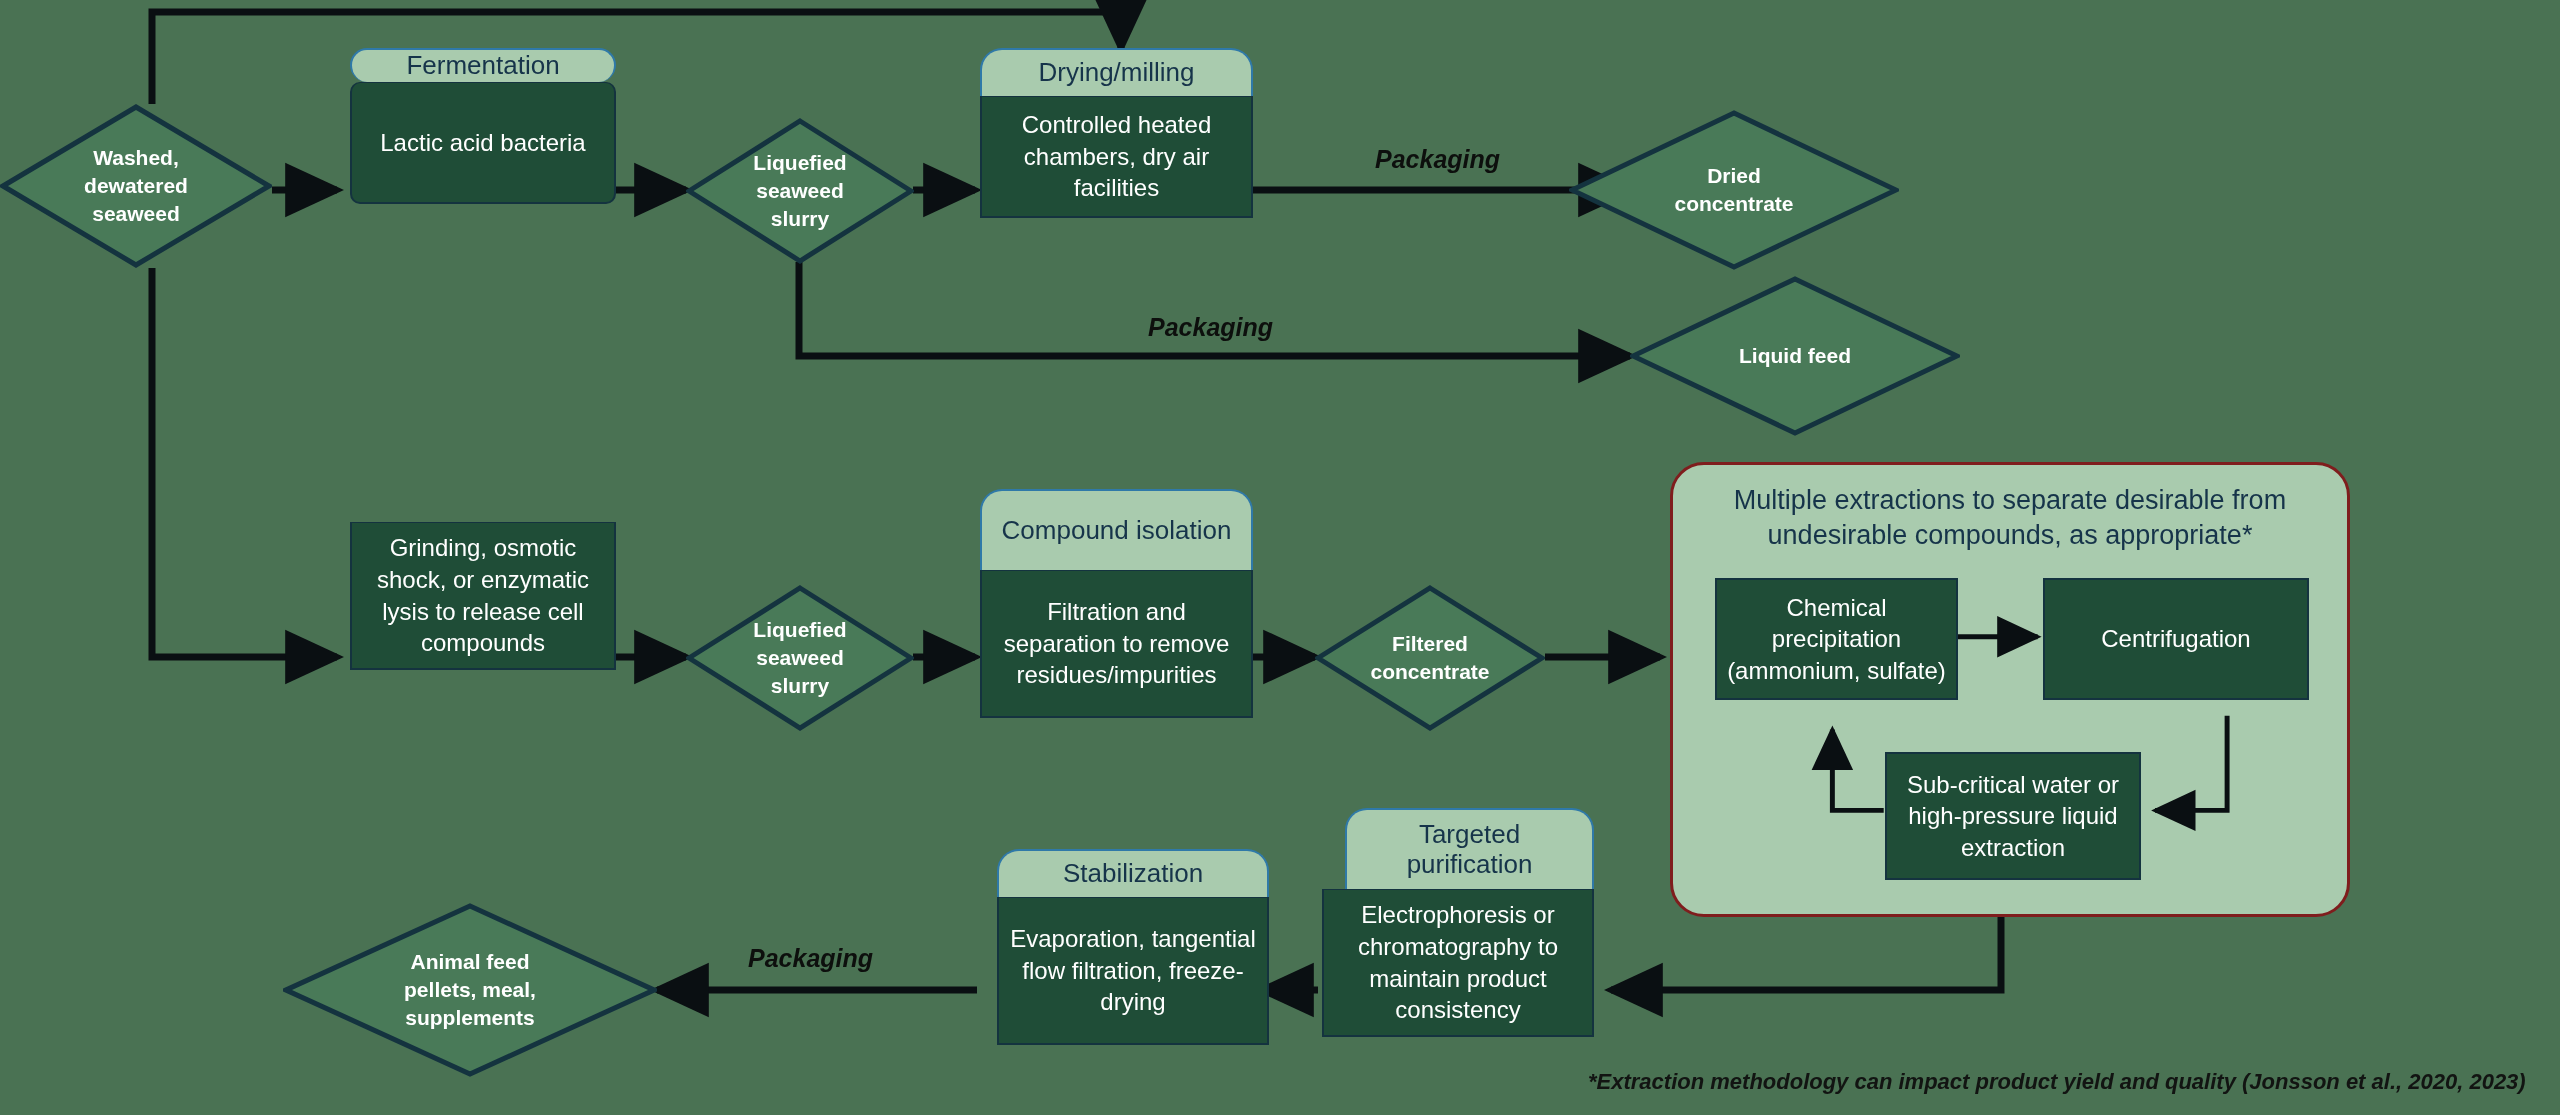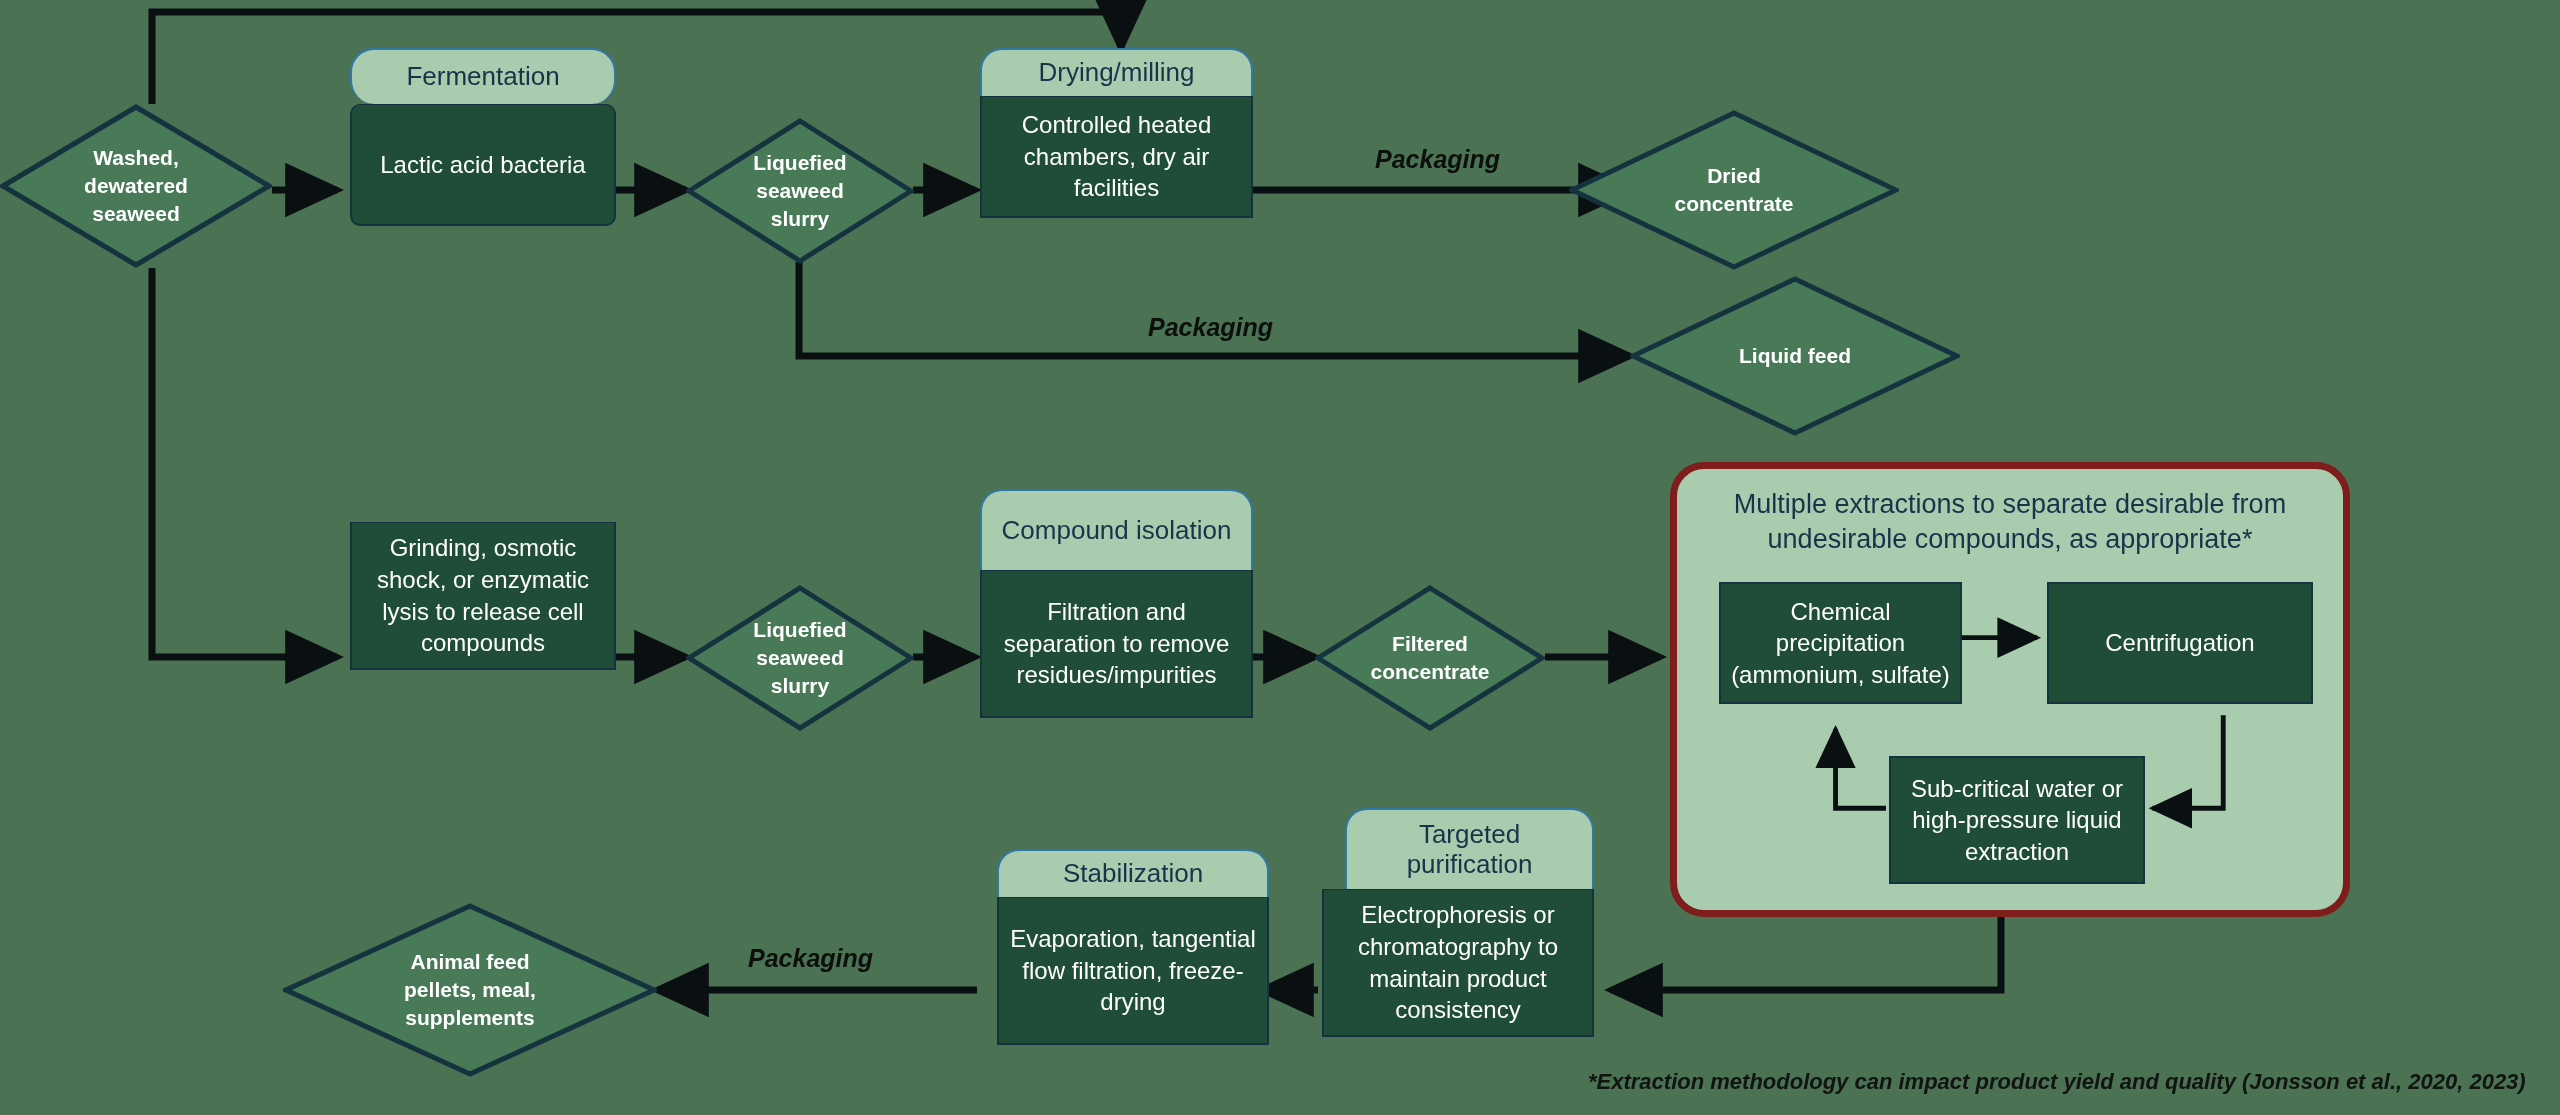--- a/index.html
+++ b/index.html
@@ -87,21 +87,21 @@
     font-size: 21px;
     line-height: 1.34;
     padding: 0 14%;
     box-sizing: border-box;
   }
   
   .group {
     position: absolute;
     box-sizing: border-box;
     background: #a9cbae;
-    border: 7px solid #7f1d1d;
+    border: 3px solid #7f1d1d;
     border-radius: 34px;
   }
   .group-title {
     position: absolute;
     left: 26px;
     right: 26px;
     top: 18px;
     color: #16344a;
     font-size: 27px;
     line-height: 1.28;
@@ -189,21 +189,21 @@
   <div class="diamond" style="left:0px; top:104px; width:272px; height:164px;">
     <svg viewBox="0 0 272 164" preserveAspectRatio="none">
       <polygon points="136,3 269,82 136,161 3,82" fill="#497a58" stroke="#14333f" stroke-width="5"></polygon>
     </svg>
     <div class="dlabel" style="white-space:pre-line;">Washed,
 dewatered
 seaweed</div>
   </div>
 
   <div class="proc" style="left:350px; top:48px; width:266px; height:122px;">
-    <div class="proc-head" style="height:56px;border-radius:24px;">Fermentation</div>
+    <div class="proc-head" style="height:34px;border-radius:24px;">Fermentation</div>
     <div class="proc-body" style="height:122px;border-radius:10px;">Lactic acid bacteria</div>
   </div>
 
   <div class="diamond" style="left:686px; top:118px; width:228px; height:146px;">
     <svg viewBox="0 0 228 146" preserveAspectRatio="none">
       <polygon points="114,3 225,73 114,143 3,73" fill="#497a58" stroke="#14333f" stroke-width="5"></polygon>
     </svg>
     <div class="dlabel" style="white-space:pre-line; padding:0 9%;">Liquefied
 seaweed
 slurry</div>

